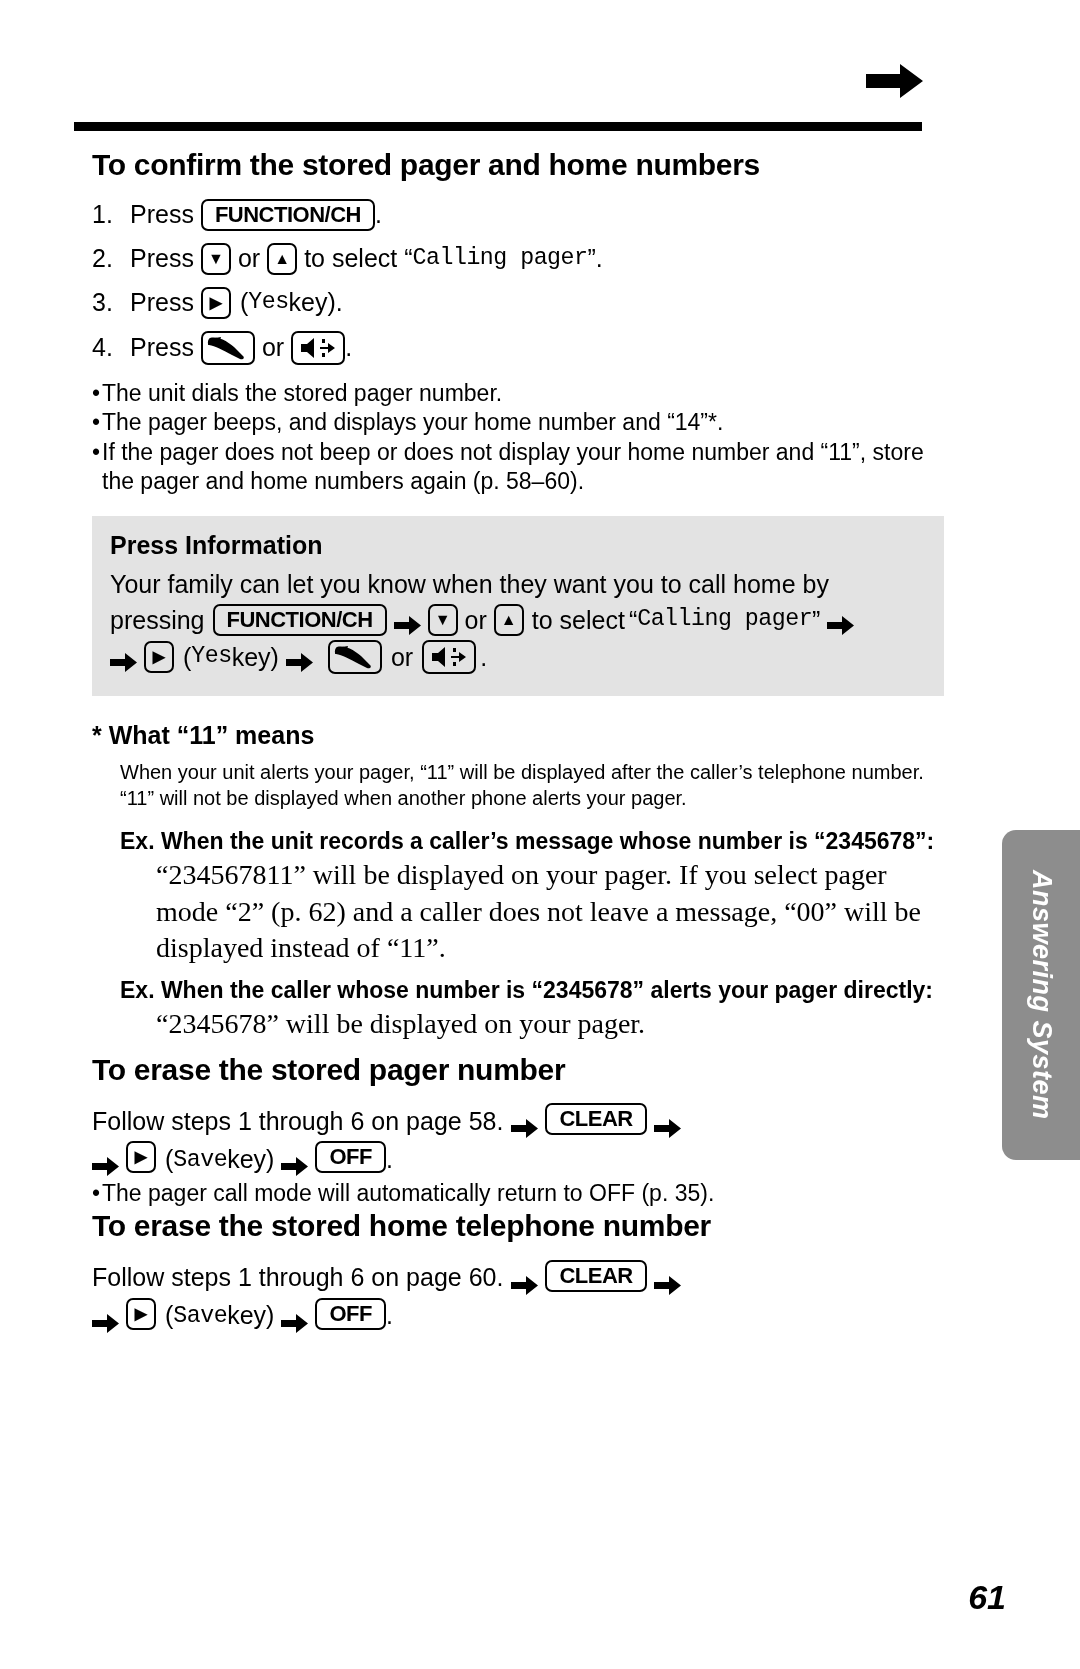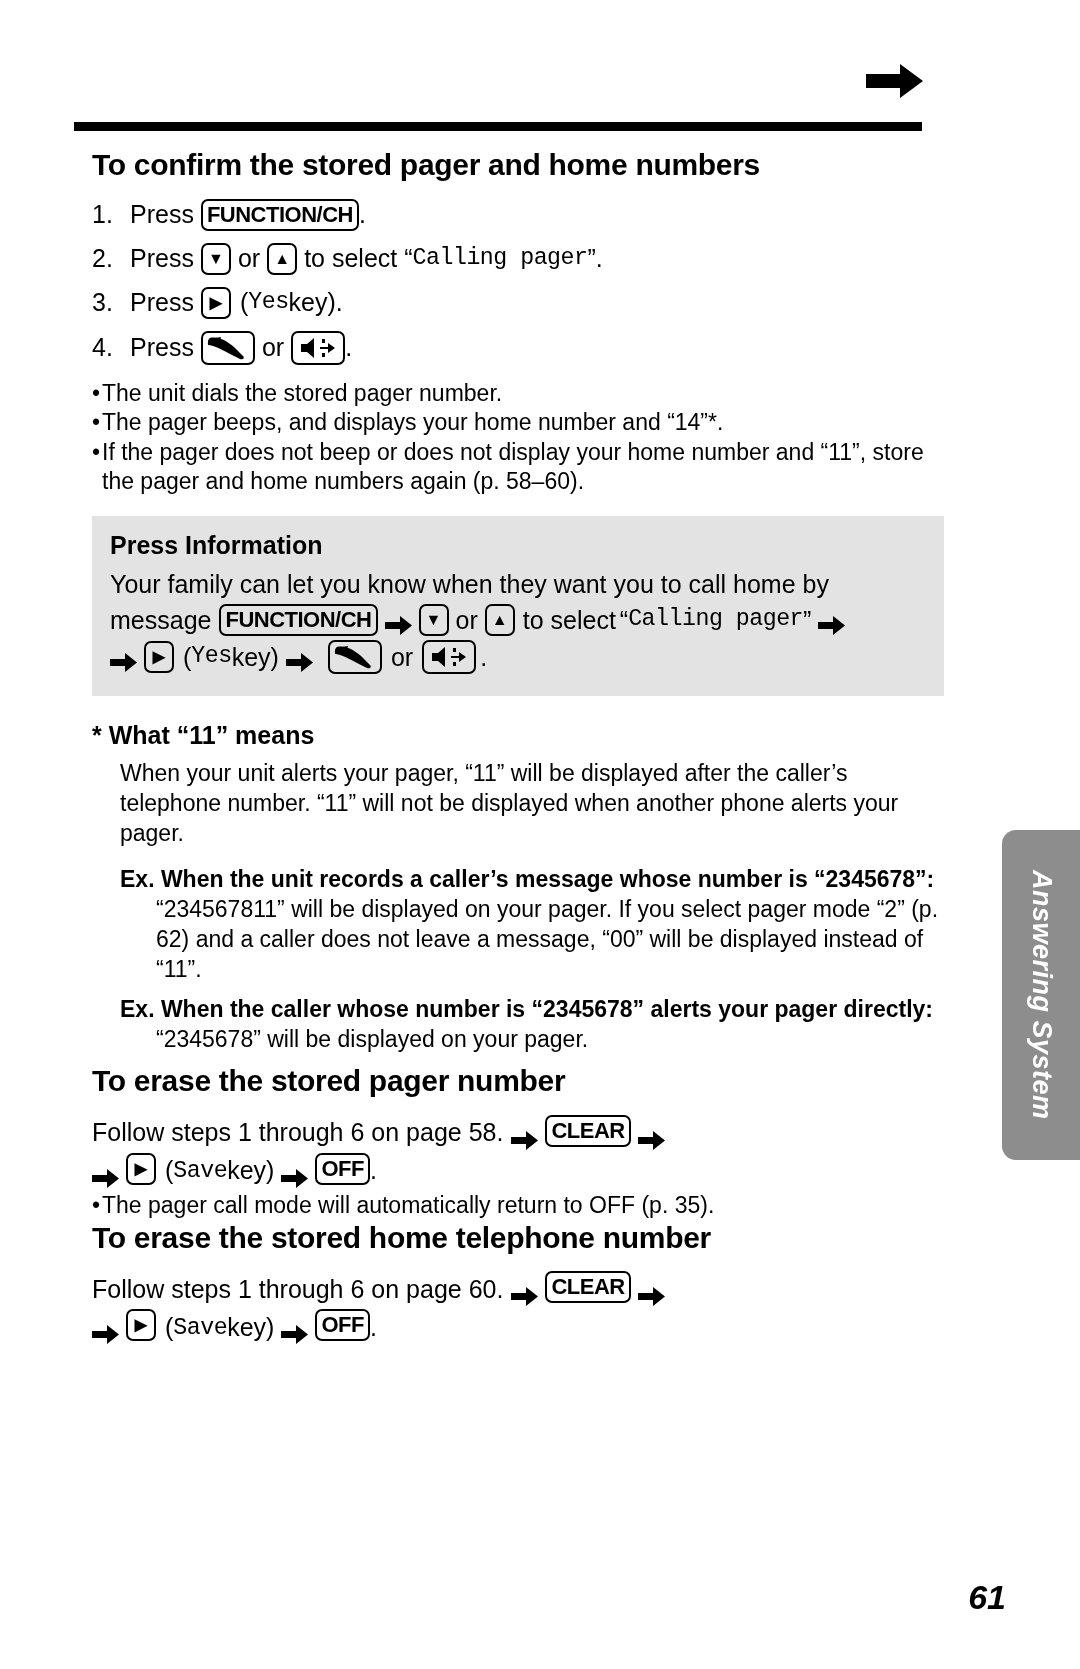--- a/index.html
+++ b/index.html
@@ -80,21 +80,21 @@
     justify-content: center;
     border: 2.5px solid #000;
     border-radius: 7px;
     box-sizing: border-box;
     font-weight: bold;
     vertical-align: middle;
     background: transparent;
   }
   .key-text {
     height: 32px;
-    padding: 0 4px;
+    padding: 0 12px;
     font-size: 22px;
     letter-spacing: -0.5px;
     line-height: 1;
   }
   .key-arrowbtn {
     width: 30px;
     height: 32px;
     font-size: 16px;
     line-height: 1;
   }
@@ -156,34 +156,35 @@
 
   
   h3.sub-title {
     font-size: 25px;
     font-weight: bold;
     margin: 0 0 10px 0;
     line-height: 1.1;
   }
   .indent-1 {
     margin-left: 28px;
-    font-size: 23px;
+    font-size: 20px;
     line-height: 1.3;
     margin-bottom: 16px;
   }
   .ex-block { margin-left: 28px; margin-bottom: 10px; }
   .ex-head {
     font-size: 23px;
     font-weight: bold;
     line-height: 1.3;
   }
   .ex-body {
-    font-size: 23px;
+    font-size: 28px;
     line-height: 1.3;
     margin-left: 36px;
+    font-family: Liberation Serif, serif;
   }
   .mono {
     font-family: "Liberation Mono", "DejaVu Sans Mono", monospace;
     font-size: 0.93em;
     letter-spacing: -0.5px;
   }
 
   
   .proc-line {
     display: flex;
@@ -315,21 +316,21 @@
       </div>
     </div>
 
     <div class="useful-box">
       <div class="useful-title">Press Information</div>
       <div class="useful-body">
 
         <div class="useful-line plain">Your family can let you know when they want you to call home by</div>
 
         <div class="useful-line">
-          <span style="margin-right:8px">message</span>
+          <span style="margin-right:8px">pressing</span>
           <span class="key key-text">FUNCTION/CH</span>
           <span class="rarrow">
             <svg width="27" height="19" viewBox="0 0 27 19" aria-hidden="true">
               <path d="M0 6 L15 6 L15 0 L27 9.5 L15 19 L15 13 L0 13 Z" fill="#000"></path>
             </svg>
           </span>
           <span class="key key-arrowbtn">▼</span>
           <span style="margin:0 7px">or</span>
           <span class="key key-arrowbtn">▲</span>
           <span style="margin-left:8px;margin-right:4px">to select</span>

